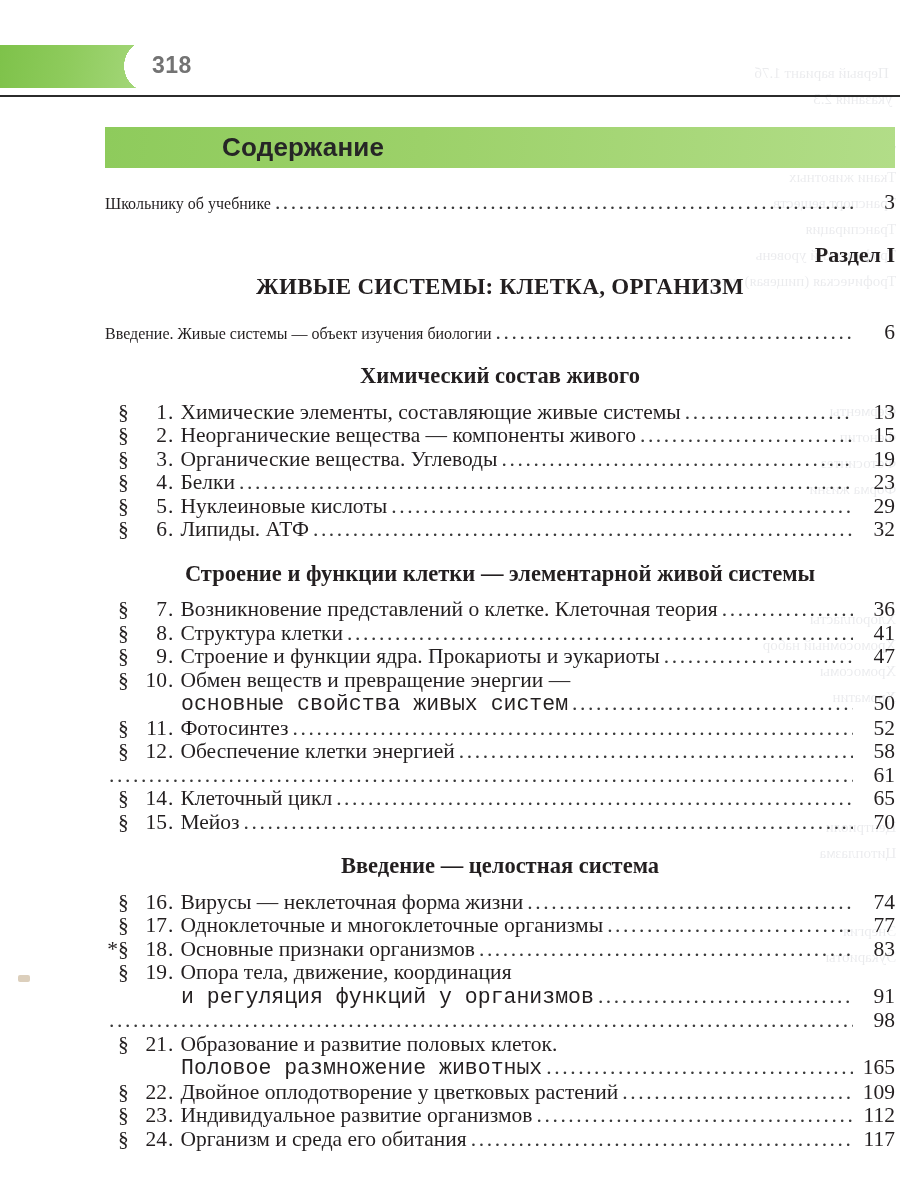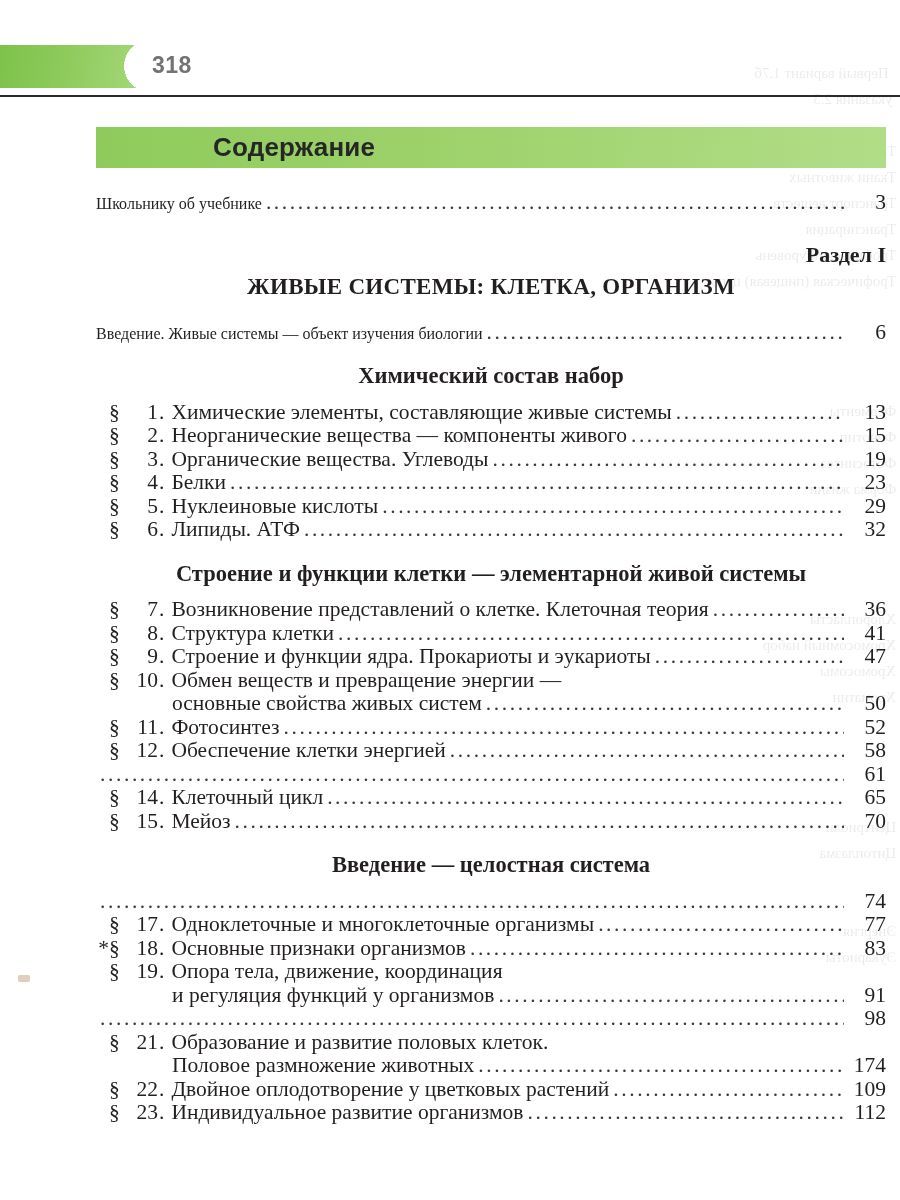--- a/index.html
+++ b/index.html
@@ -78,21 +78,21 @@
     left: 0;
     top: 95px;
     width: 900px;
     height: 2px;
     background: #2b2b2b;
   }
 
   
   .content {
     position: absolute;
-    left: 96px;
+    left: 105px;
     top: 127px;
     width: 790px;
   }
 
   .title-bar {
     height: 41px;
     background: linear-gradient(95deg, #8ecb5c 0%, #9cd169 40%, #b2dd88 100%);
     display: flex;
     align-items: center;
   }
@@ -161,21 +161,21 @@
   .sec .num {
     display: inline-block;
     width: 34px;
     text-align: right;
     margin-right: 1px;
   }
   .sec .dot { display: inline-block; margin-right: 7px; }
 
   
   .entry.cont { margin-bottom: 2px; }
-  .entry.cont .label { padding-left: 76px; }
+  .entry.cont .label { padding-left: 76px; font-family: Liberation Mono, monospace; }
 
   
   .entry.nolead .leader::after { content: ""; }
   .entry.nolead .pageno { visibility: hidden; }
 
   
   .part-label {
     text-align: right;
     font-weight: bold;
     font-size: 22px;
@@ -262,21 +262,21 @@
 
       <div class="part-label">Раздел I</div>
       <div class="part-title">ЖИВЫЕ СИСТЕМЫ: КЛЕТКА, ОРГАНИЗМ</div>
 
       <div class="entry plain">
         <span class="label">Введение. Живые системы — объект изучения биологии</span>
         <span class="leader"></span>
         <span class="pageno">6</span>
       </div>
 
-      <div class="group-title">Химический состав набор</div>
+      <div class="group-title">Химический состав живого</div>
 
       <div class="entry sec">
         <span class="label"><span class="star"></span><span class="sign">§</span><span class="num">1</span><span class="dot">.</span><span>Химические элементы, составляющие живые системы</span></span>
         <span class="leader"></span>
         <span class="pageno">13</span>
       </div>
 
       <div class="entry sec">
         <span class="label"><span class="star"></span><span class="sign">§</span><span class="num">2</span><span class="dot">.</span><span>Неорганические вещества — компоненты живого</span></span>
         <span class="leader"></span>
@@ -363,20 +363,21 @@
 
       <div class="entry sec">
         <span class="label"><span class="star"></span><span class="sign">§</span><span class="num">15</span><span class="dot">.</span><span>Мейоз</span></span>
         <span class="leader"></span>
         <span class="pageno">70</span>
       </div>
 
       <div class="group-title">Введение — целостная система</div>
 
       <div class="entry sec">
+        <span class="label"><span class="star"></span><span class="sign">§</span><span class="num">16</span><span class="dot">.</span><span>Вирусы — неклеточная форма жизни</span></span>
         <span class="leader"></span>
         <span class="pageno">74</span>
       </div>
 
       <div class="entry sec">
         <span class="label"><span class="star"></span><span class="sign">§</span><span class="num">17</span><span class="dot">.</span><span>Одноклеточные и многоклеточные организмы</span></span>
         <span class="leader"></span>
         <span class="pageno">77</span>
       </div>
 
@@ -403,31 +404,36 @@
       </div>
 
       <div class="entry sec nolead">
         <span class="label"><span class="star"></span><span class="sign">§</span><span class="num">21</span><span class="dot">.</span><span>Образование и развитие половых клеток.</span></span>
         <span class="leader"></span>
         <span class="pageno"></span>
       </div>
       <div class="entry cont">
         <span class="label">Половое размножение животных</span>
         <span class="leader"></span>
-        <span class="pageno">174</span>
+        <span class="pageno">165</span>
       </div>
 
       <div class="entry sec">
         <span class="label"><span class="star"></span><span class="sign">§</span><span class="num">22</span><span class="dot">.</span><span>Двойное оплодотворение у цветковых растений</span></span>
         <span class="leader"></span>
         <span class="pageno">109</span>
       </div>
 
       <div class="entry sec">
         <span class="label"><span class="star"></span><span class="sign">§</span><span class="num">23</span><span class="dot">.</span><span>Индивидуальное развитие организмов</span></span>
         <span class="leader"></span>
         <span class="pageno">112</span>
       </div>
 
+      <div class="entry sec">
+        <span class="label"><span class="star"></span><span class="sign">§</span><span class="num">24</span><span class="dot">.</span><span>Организм и среда его обитания</span></span>
+        <span class="leader"></span>
+        <span class="pageno">117</span>
+      </div>
 
     </div>
   </div>
 </div>
 
 </body></html>

